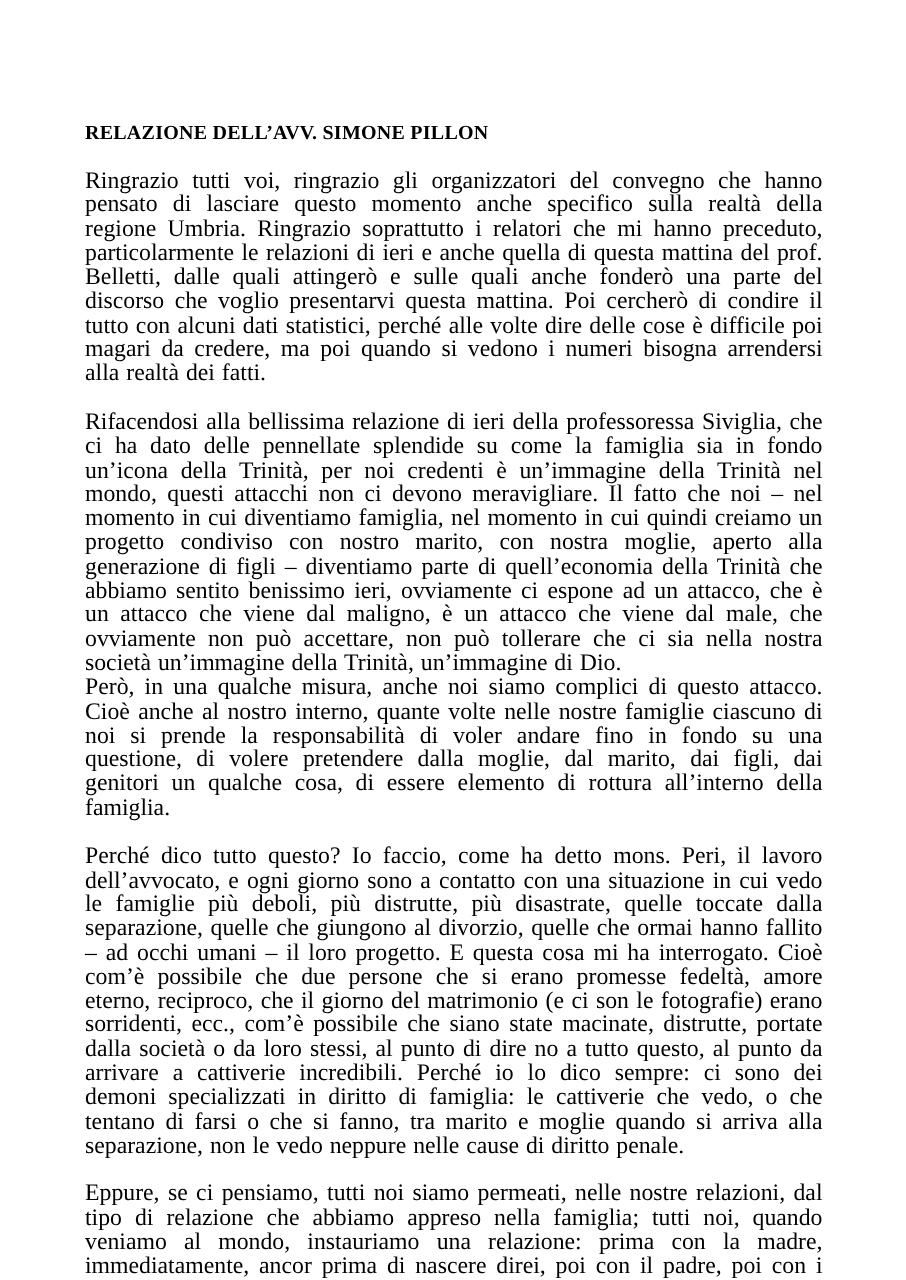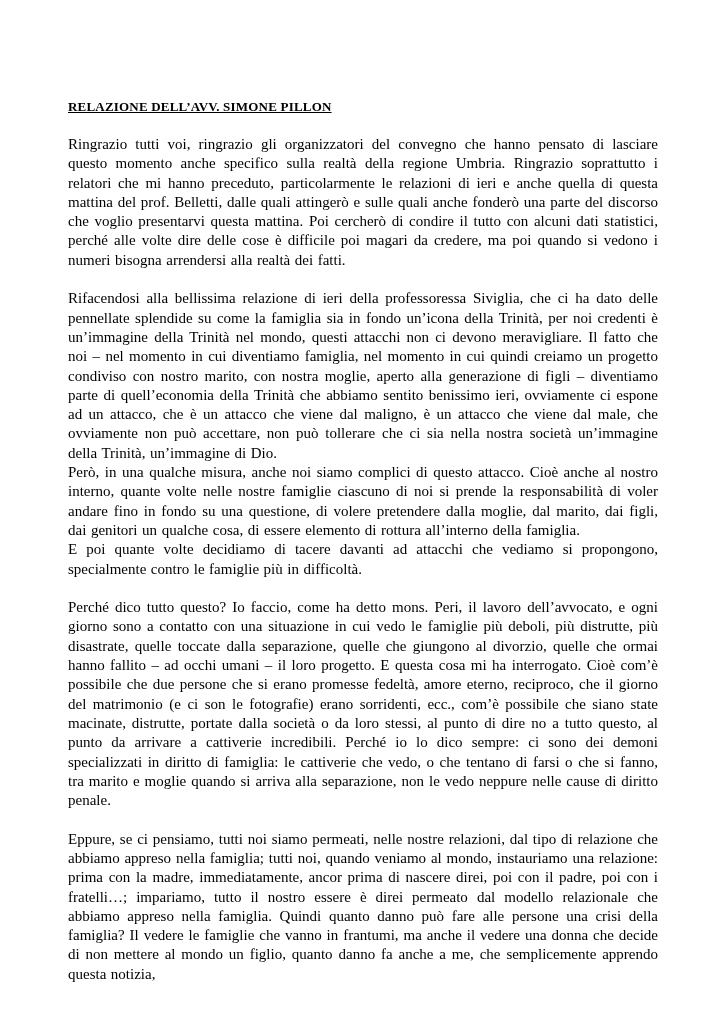--- a/index.html
+++ b/index.html
@@ -13,54 +13,52 @@
     color: #000000;
   }
   .page {
     position: absolute;
     left: 68px;
     top: 97px;
     width: 590px;
   }
   .doc-title {
     font-family: "Liberation Serif", serif;
-    font-size: 13px;
+    font-size: 16px;
     font-weight: bold;
-    text-decoration: underline;
     letter-spacing: 0.2px;
     line-height: 20px;
     margin-bottom: 18px;
     white-space: nowrap;
   }
   .block {
     margin-bottom: 19.3px;
   }
   .block:last-child { margin-bottom: 0; }
   .para {
-    font-size: 15px;
+    font-size: 19px;
     line-height: 19.3px;
     text-align: justify;
     word-spacing: 0.8px;
   }
 </style>
 </head>
 <body>
 
 <div class="page">
 
   <h1 class="doc-title">RELAZIONE DELL’AVV. SIMONE PILLON</h1>
 
   <div class="block">
     <p class="para">Ringrazio tutti voi, ringrazio gli organizzatori del convegno che hanno pensato di lasciare questo momento anche specifico sulla realtà della regione Umbria. Ringrazio soprattutto i relatori che mi hanno preceduto, particolarmente le relazioni di ieri e anche quella di questa mattina del prof. Belletti, dalle quali attingerò e sulle quali anche fonderò una parte del discorso che voglio presentarvi questa mattina. Poi cercherò di condire il tutto con alcuni dati statistici, perché alle volte dire delle cose è difficile poi magari da credere, ma poi quando si vedono i numeri bisogna arrendersi alla realtà dei fatti.</p>
   </div>
 
   <div class="block">
     <p class="para">Rifacendosi alla bellissima relazione di ieri della professoressa Siviglia, che ci ha dato delle pennellate splendide su come la famiglia sia in fondo un’icona della Trinità, per noi credenti è un’immagine della Trinità nel mondo, questi attacchi non ci devono meravigliare. Il fatto che noi – nel momento in cui diventiamo famiglia, nel momento in cui quindi creiamo un progetto condiviso con nostro marito, con nostra moglie, aperto alla generazione di figli – diventiamo parte di quell’economia della Trinità che abbiamo sentito benissimo ieri, ovviamente ci espone ad un attacco, che è un attacco che viene dal maligno, è un attacco che viene dal male, che ovviamente non può accettare, non può tollerare che ci sia nella nostra società un’immagine della Trinità, un’immagine di Dio.</p>
     <p class="para">Però, in una qualche misura, anche noi siamo complici di questo attacco. Cioè anche al nostro interno, quante volte nelle nostre famiglie ciascuno di noi si prende la responsabilità di voler andare fino in fondo su una questione, di volere pretendere dalla moglie, dal marito, dai figli, dai genitori un qualche cosa, di essere elemento di rottura all’interno della famiglia.</p>
-    <p class="para">E poi quante volte decidiamo di tacere davanti ad attacchi che vediamo si propongono, specialmente contro le famiglie più in difficoltà.</p>
   </div>
 
   <div class="block">
     <p class="para">Perché dico tutto questo? Io faccio, come ha detto mons. Peri, il lavoro dell’avvocato, e ogni giorno sono a contatto con una situazione in cui vedo le famiglie più deboli, più distrutte, più disastrate, quelle toccate dalla separazione, quelle che giungono al divorzio, quelle che ormai hanno fallito – ad occhi umani – il loro progetto. E questa cosa mi ha interrogato. Cioè com’è possibile che due persone che si erano promesse fedeltà, amore eterno, reciproco, che il giorno del matrimonio (e ci son le fotografie) erano sorridenti, ecc., com’è possibile che siano state macinate, distrutte, portate dalla società o da loro stessi, al punto di dire no a tutto questo, al punto da arrivare a cattiverie incredibili. Perché io lo dico sempre: ci sono dei demoni specializzati in diritto di famiglia: le cattiverie che vedo, o che tentano di farsi o che si fanno, tra marito e moglie quando si arriva alla separazione, non le vedo neppure nelle cause di diritto penale.</p>
   </div>
 
   <div class="block">
     <p class="para">Eppure, se ci pensiamo, tutti noi siamo permeati, nelle nostre relazioni, dal tipo di relazione che abbiamo appreso nella famiglia; tutti noi, quando veniamo al mondo, instauriamo una relazione: prima con la madre, immediatamente, ancor prima di nascere direi, poi con il padre, poi con i fratelli…; impariamo, tutto il nostro essere è direi permeato dal modello relazionale che abbiamo appreso nella famiglia. Quindi  quanto danno può fare alle persone una crisi della famiglia? Il vedere le famiglie che vanno in frantumi, ma anche il vedere una donna che decide di non mettere al mondo un figlio, quanto danno fa anche a me, che semplicemente apprendo questa notizia,</p>
   </div>
 

